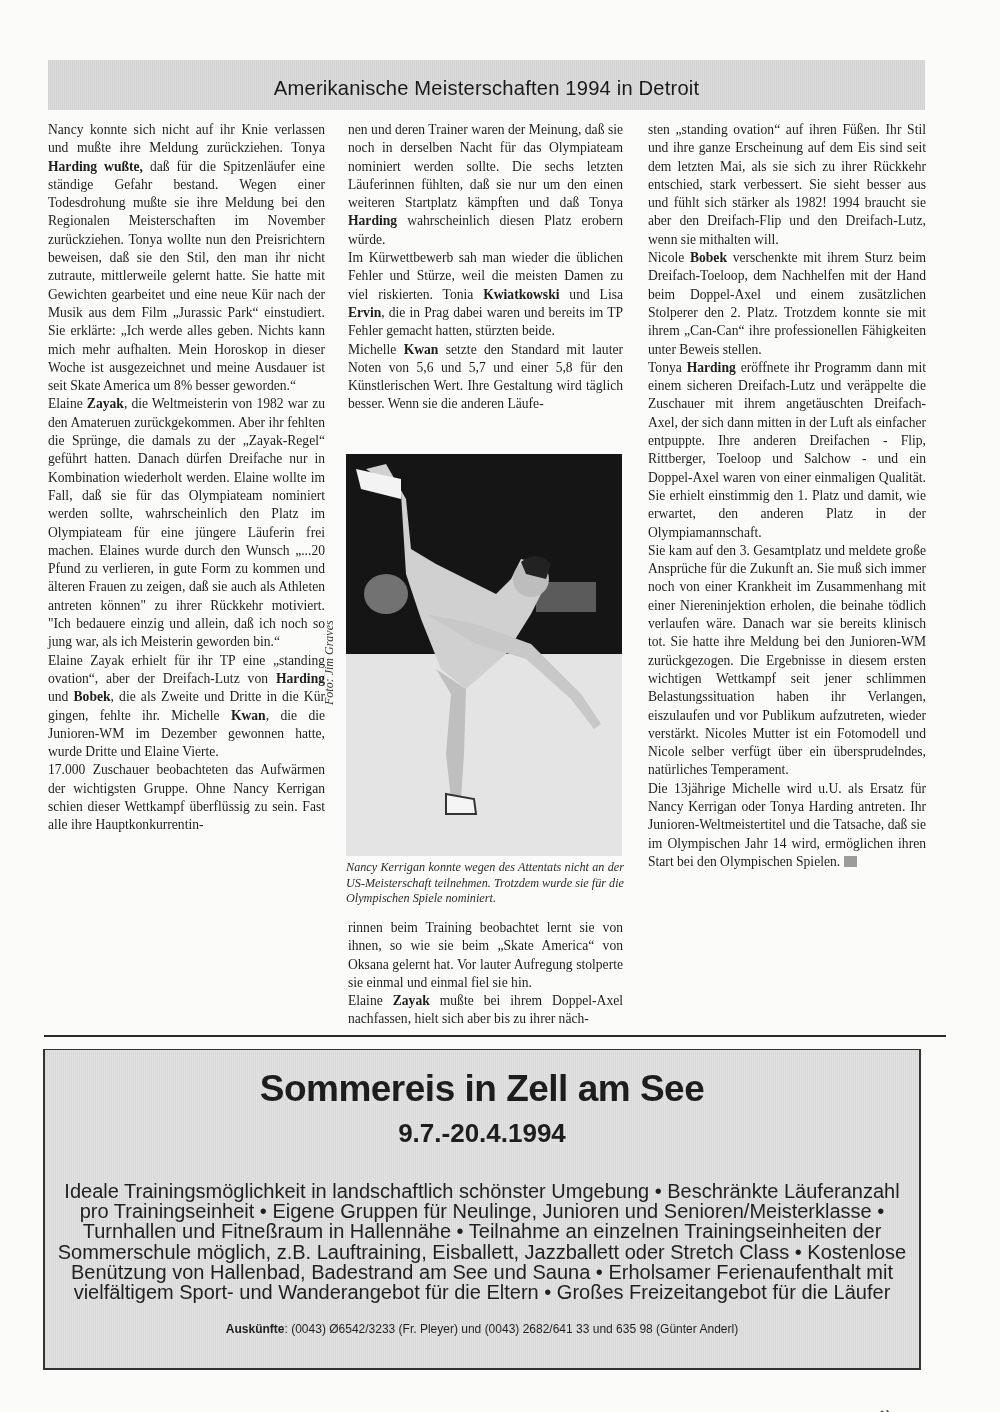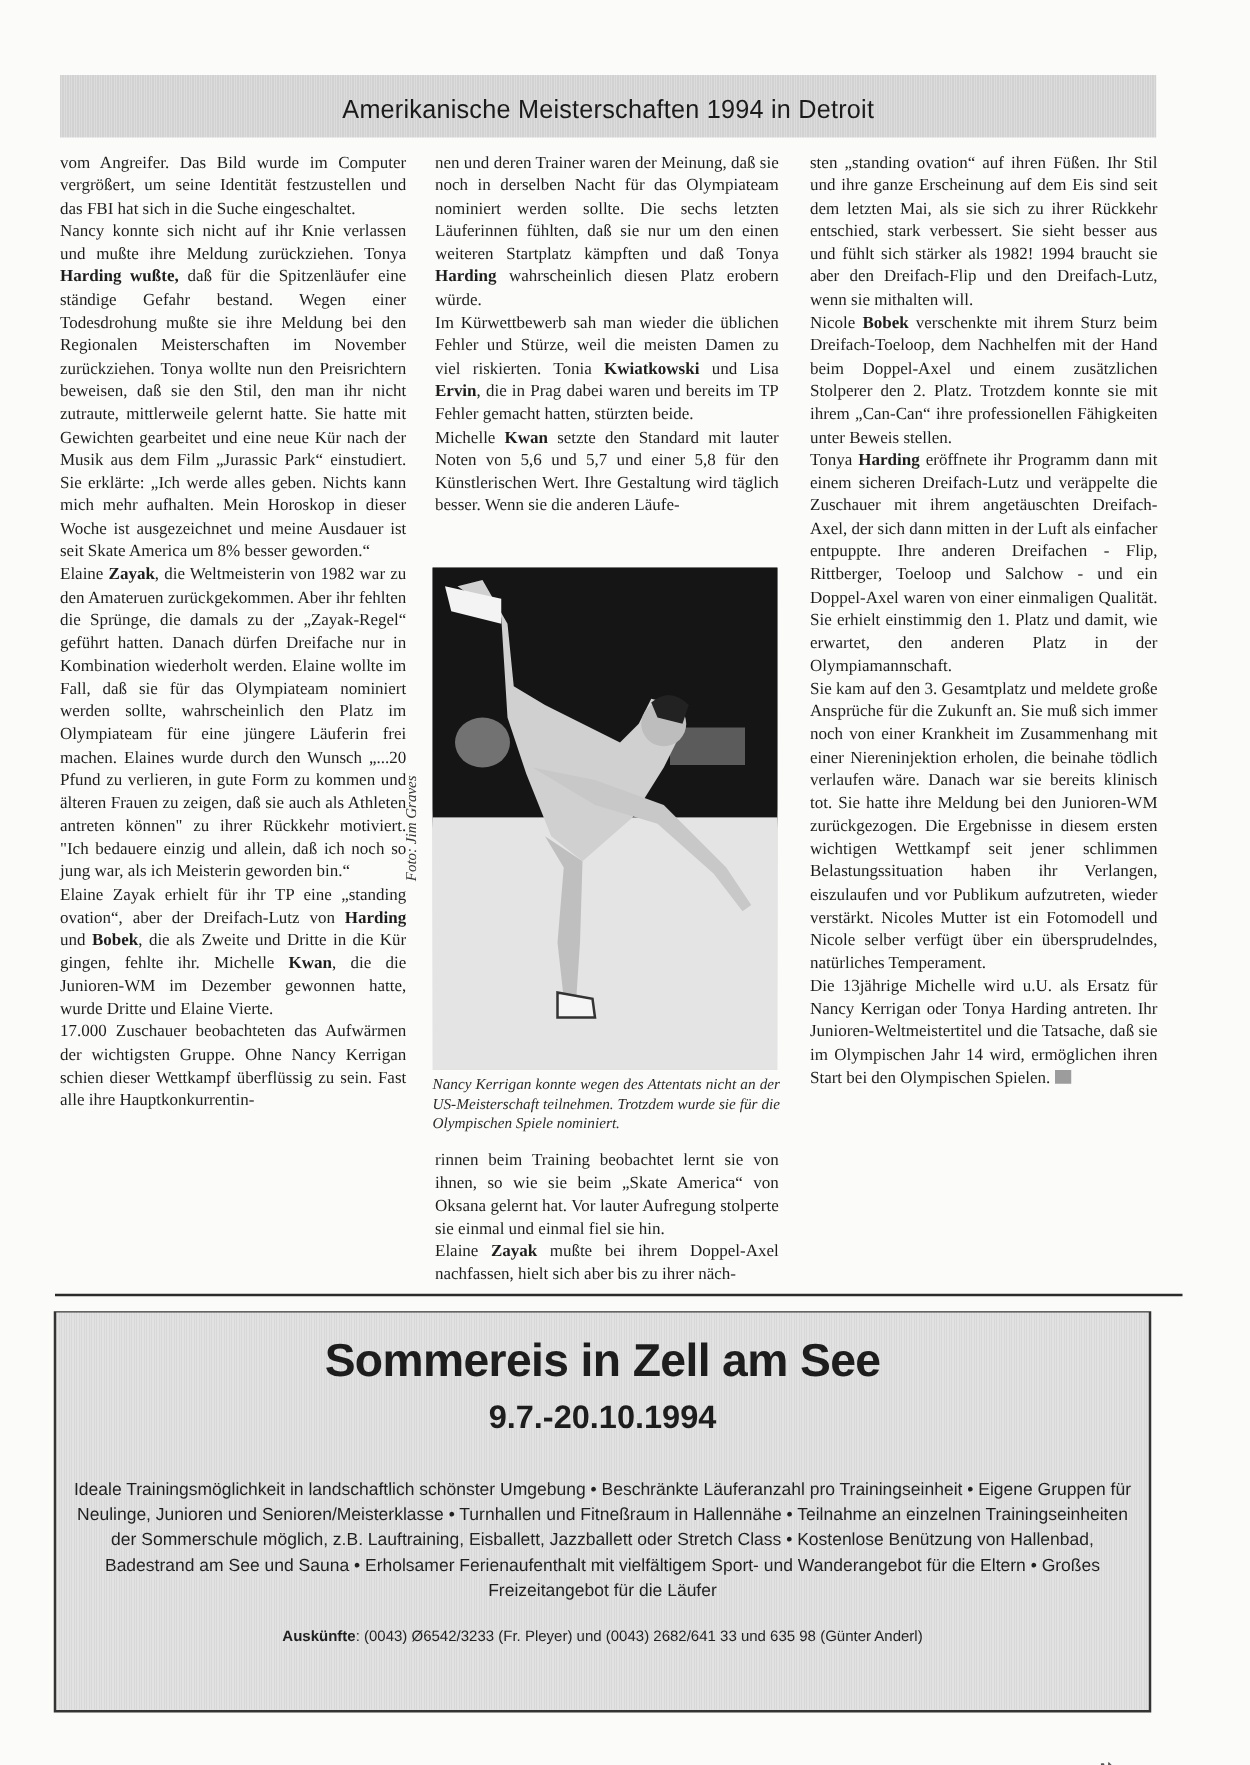--- a/index.html
+++ b/index.html
@@ -42,41 +42,40 @@
   .end-mark { display: inline-block; width: 13px; height: 11px; background: #9c9c9c; vertical-align: -1px; margin-left: 4px; }
   .rule { position: absolute; left: 44px; top: 1035px; width: 902px; height: 2px; background: #2a2a2a; }
   .ad-box {
     position: absolute; left: 43px; top: 1049px; width: 874px; height: 318px;
     border: 2px solid #333; border-top-width: 1px;
     background: repeating-linear-gradient(90deg, #d8d8d8 0 1px, #e2e2e2 1px 2px);
     font-family: "Liberation Sans", sans-serif; text-align: center;
   }
   .ad-title { margin: 18px 0 0; font-size: 37px; font-weight: bold; color: #1d1d1d; letter-spacing: -0.5px; }
   .ad-date { margin: 8px 0 0; font-size: 26px; font-weight: bold; color: #1d1d1d; }
-  .ad-body { margin: 32px 12px 0; font-size: 14px; line-height: 20.2px; color: #1f1f1f; }
+  .ad-body { margin: 32px 12px 0; font-size: 20px; line-height: 20.2px; color: #1f1f1f; }
   .ad-contact { margin-top: 20px; font-size: 12px; color: #1f1f1f; }
   .ad-contact b { font-weight: bold; }
   .footer {
     position: absolute; right: 64px; top: 1377px; display: flex; align-items: center; gap: 24px;
     font-family: "Liberation Sans", sans-serif;
     margin-top: 32px;
   }
   .footer .mag { font-size: 15px; color: #222; }
   .footer .pg { font-size: 12px; font-weight: normal; color: #111; text-align: center; }
   .logo svg { width: 26px; height: 30px; display: block; }
 </style>
 </head>
 <body>
 
 <div class="header-band">
   <h1>Amerikanische Meisterschaften 1994 in Detroit</h1>
 </div>
 
 <div class="col c1">
-    <p><span>vom Angreifer. Das Bild wurde im Computer vergrößert, um seine Identität festzustellen und das FBI hat sich in die Suche eingeschaltet.</span></p>
     <p><span>Nancy konnte sich nicht auf ihr Knie verlassen und mußte ihre Meldung zurückziehen. Tonya </span><b>Harding wußte,</b><span> daß für die Spitzenläufer eine ständige Gefahr bestand. Wegen einer Todesdrohung mußte sie ihre Meldung bei den Regionalen Meisterschaften im November zurückziehen. Tonya wollte nun den Preisrichtern beweisen, daß sie den Stil, den man ihr nicht zutraute, mittlerweile gelernt hatte. Sie hatte mit Gewichten gearbeitet und eine neue Kür nach der Musik aus dem Film „Jurassic Park“ einstudiert. Sie erklärte: „Ich werde alles geben. Nichts kann mich mehr aufhalten. Mein Horoskop in dieser Woche ist ausgezeichnet und meine Ausdauer ist seit Skate America um 8% besser geworden.“</span></p>
     <p><span>Elaine </span><b>Zayak</b><span>, die Weltmeisterin von 1982 war zu den Amateruen zurückgekommen. Aber ihr fehlten die Sprünge, die damals zu der „Zayak-Regel“ geführt hatten. Danach dürfen Dreifache nur in Kombination wiederholt werden. Elaine wollte im Fall, daß sie für das Olympiateam nominiert werden sollte, wahrscheinlich den Platz im Olympiateam für eine jüngere Läuferin frei machen. Elaines wurde durch den Wunsch „...20 Pfund zu verlieren, in gute Form zu kommen und älteren Frauen zu zeigen, daß sie auch als Athleten antreten können" zu ihrer Rückkehr motiviert. "Ich bedauere einzig und allein, daß ich noch so jung war, als ich Meisterin geworden bin.“</span></p>
     <p><span>Elaine Zayak erhielt für ihr TP eine „standing ovation“, aber der Dreifach-Lutz von </span><b>Harding</b><span> und </span><b>Bobek</b><span>, die als Zweite und Dritte in die Kür gingen, fehlte ihr. Michelle </span><b>Kwan</b><span>, die die Junioren-WM im Dezember gewonnen hatte, wurde Dritte und Elaine Vierte.</span></p>
     <p><span>17.000 Zuschauer beobachteten das Aufwärmen der wichtigsten Gruppe. Ohne Nancy Kerrigan schien dieser Wettkampf überflüssig zu sein. Fast alle ihre Hauptkonkurrentin-</span></p>
   </div>
 <div class="col c2">
     <p><span>nen und deren Trainer waren der Meinung, daß sie noch in derselben Nacht für das Olympiateam nominiert werden sollte. Die sechs letzten Läuferinnen fühlten, daß sie nur um den einen weiteren Startplatz kämpften und daß Tonya </span><b>Harding</b><span> wahrscheinlich diesen Platz erobern würde.</span></p>
     <p><span>Im Kürwettbewerb sah man wieder die üblichen Fehler und Stürze, weil die meisten Damen zu viel riskierten. Tonia </span><b>Kwiatkowski</b><span> und Lisa </span><b>Ervin</b><span>, die in Prag dabei waren und bereits im TP Fehler gemacht hatten, stürzten beide.</span></p>
     <p><span>Michelle </span><b>Kwan</b><span> setzte den Standard mit lauter Noten von 5,6 und 5,7 und einer 5,8 für den Künstlerischen Wert. Ihre Gestaltung wird täglich besser. Wenn sie die anderen Läufe-</span></p>
   </div>
@@ -108,21 +107,21 @@
     <p><span>Nicole </span><b>Bobek</b><span> verschenkte mit ihrem Sturz beim Dreifach-Toeloop, dem Nachhelfen mit der Hand beim Doppel-Axel und einem zusätzlichen Stolperer den 2. Platz. Trotzdem konnte sie mit ihrem „Can-Can“ ihre professionellen Fähigkeiten unter Beweis stellen.</span></p>
     <p><span>Tonya </span><b>Harding</b><span> eröffnete ihr Programm dann mit einem sicheren Dreifach-Lutz und veräppelte die Zuschauer mit ihrem angetäuschten Dreifach-Axel, der sich dann mitten in der Luft als einfacher entpuppte. Ihre anderen Dreifachen - Flip, Rittberger, Toeloop und Salchow - und ein Doppel-Axel waren von einer einmaligen Qualität. Sie erhielt einstimmig den 1. Platz und damit, wie erwartet, den anderen Platz in der Olympiamannschaft.</span></p>
     <p><span>Sie kam auf den 3. Gesamtplatz und meldete große Ansprüche für die Zukunft an. Sie muß sich immer noch von einer Krankheit im Zusammenhang mit einer Niereninjektion erholen, die beinahe tödlich verlaufen wäre. Danach war sie bereits klinisch tot. Sie hatte ihre Meldung bei den Junioren-WM zurückgezogen. Die Ergebnisse in diesem ersten wichtigen Wettkampf seit jener schlimmen Belastungssituation haben ihr Verlangen, eiszulaufen und vor Publikum aufzutreten, wieder verstärkt. Nicoles Mutter ist ein Fotomodell und Nicole selber verfügt über ein übersprudelndes, natürliches Temperament.</span></p>
     <p><span>Die 13jährige Michelle wird u.U. als Ersatz für Nancy Kerrigan oder Tonya Harding antreten. Ihr Junioren-Weltmeistertitel und die Tatsache, daß sie im Olympischen Jahr 14 wird, ermöglichen ihren Start bei den Olympischen Spielen.</span><span class="end-mark"></span></p>
   </div>
 
 <div class="rule"></div>
 
 <div class="ad-box">
   <div class="ad-title">Sommereis in Zell am See</div>
-  <div class="ad-date">9.7.-20.10.1994</div>
+  <div class="ad-date">9.7.-20.4.1994</div>
   <div class="ad-body">Ideale Trainingsmöglichkeit in landschaftlich schönster Umgebung • Beschränkte Läuferanzahl pro Trainingseinheit • Eigene Gruppen für Neulinge, Junioren und Senioren/Meisterklasse • Turnhallen und Fitneßraum in Hallennähe • Teilnahme an einzelnen Trainingseinheiten der Sommerschule möglich, z.B. Lauftraining, Eisballett, Jazzballett oder Stretch Class • Kostenlose Benützung von Hallenbad, Badestrand am See und Sauna • Erholsamer Ferienaufenthalt mit vielfältigem Sport- und Wanderangebot für die Eltern • Großes Freizeitangebot für die Läufer</div>
   <div class="ad-contact"><b>Auskünfte</b><span>: (0043) Ø6542/3233 (Fr. Pleyer) und (0043) 2682/641 33 und 635 98 (Günter Anderl)</span></div>
 </div>
 
 <div class="footer">
   <span class="mag">Eissport-Magazin 2/94</span>
   <span class="logo">
     <svg viewBox="0 0 26 30">
       <path d="M8 2 L12 18 L10 2 Z M14 1 L13 18 L17 4 Z M18 6 L14 19 L21 9 Z M4 8 L11 19 L6 6 Z" fill="#666" stroke="#333" stroke-width="0.6"></path>
       <path d="M6 19 L20 19 L20 23 L6 23 Z" fill="none" stroke="#333" stroke-width="1.2"></path>

